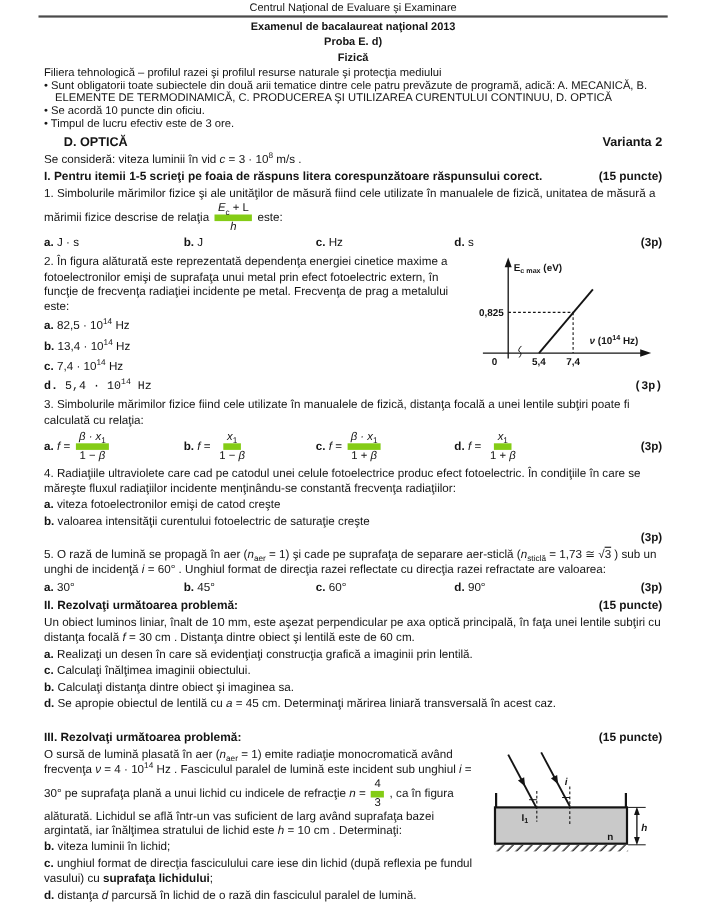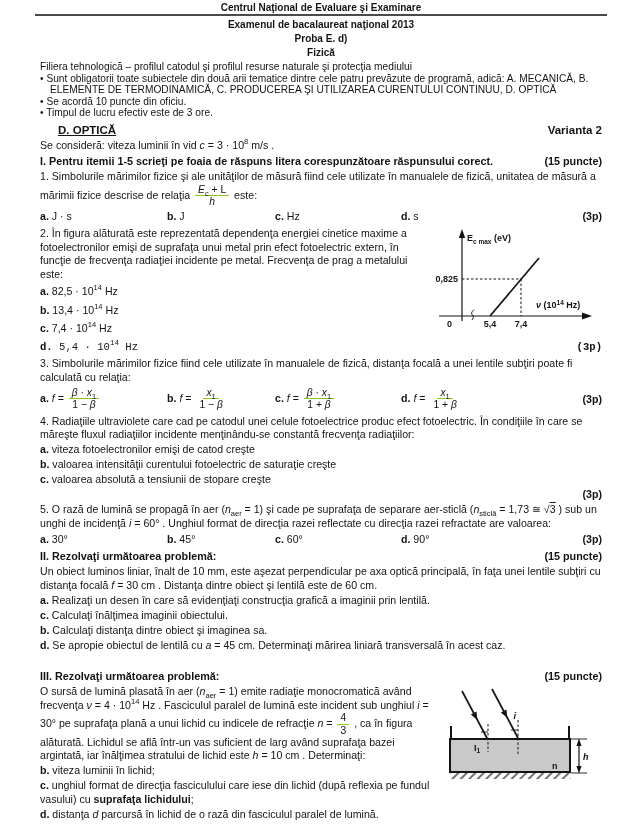--- a/index.html
+++ b/index.html
@@ -1,39 +1,39 @@
 <!DOCTYPE html>
 <html><head>
 <meta charset="utf-8">
 <style>
   html,body{margin:0;padding:0;background:#ffffff;}
   body{width:640px;height:839px;overflow:hidden;font-family:"Liberation Sans",sans-serif;color:#141414;}
   .page{box-sizing:border-box;width:640px;height:839px;padding:2px 38px 0 40px;position:relative;}
-  .org{text-align:center;font-size:10px;line-height:12px;font-weight:bold;}
+  .org{text-align:center;font-size:10px;line-height:12px;}
   .rule{border:0;border-top:2px solid #4a4a4a;margin:0 -5px 2px -5px;}
   .title{text-align:center;font-weight:bold;font-size:10px;line-height:14px;}
   .filiera{font-size:10.2px;line-height:11.5px;margin-top:1px;}
   .bullet{font-size:10.2px;line-height:11.5px;padding-left:10px;text-indent:-10px;}
   .bullet::before{content:"• ";}
   .section-row{display:flex;justify-content:space-between;font-weight:bold;font-size:11.5px;margin:5px 0 3px 0;}
-  .section-label{margin-left:18px;text-decoration:underline;}
+  .section-label{margin-left:18px;}
   .p{font-size:10.6px;line-height:13.5px;margin:1px 0;}
   .hrow{display:flex;font-weight:bold;font-size:10.8px;line-height:15px;margin-top:2px;}
   .hrow .pts{margin-left:auto;}
   .pts{font-weight:bold;white-space:nowrap;}
   .orow{display:flex;align-items:center;font-size:10.6px;margin:3px 0 4px 0;}
-  .orow .o1{width:127px;}.orow .o2{width:108px;}.orow .o3{width:126px;}.orow .o4{flex:1;}
+  .orow .o1{width:127px;}.orow .o2{width:120px;}.orow .o3{width:126px;}.orow .o4{flex:1;}
   .qopt{font-size:10.6px;line-height:18.5px;}
   .qopt.flex{display:flex;align-items:center;font-family:Liberation Mono, monospace;}
   .qopt.flex .pts{margin-left:auto;}
   .item{font-size:10.6px;line-height:13.5px;margin:1.5px 0;}
   sup{font-size:7.5px;vertical-align:super;line-height:0;}
   sub{font-size:7.5px;vertical-align:sub;line-height:0;}
   .frac{display:inline-flex;flex-direction:column;align-items:center;vertical-align:middle;margin:0 2px;line-height:1.1;font-size:10.3px;text-align:center;}
-  .frac .fnum{display:block;border-bottom:1px solid #84cc16;padding:0 3px;}
+  .frac .fnum{display:block;border-bottom:6px solid #84cc16;padding:0 3px;}
   .frac .fden{display:block;padding:0 3px;}
   .rt{text-decoration:overline;}
   .flow{display:flow-root;}
   .fig-graph{float:right;width:178px;height:104px;margin:0 0 2px 8px;}
   .fig-vessel{float:right;width:160px;height:112px;margin:2px 0 2px 10px;}
   svg line{stroke:#141414;stroke-width:1.2;}
   svg .thick{stroke-width:2;}
   svg .data{stroke-width:1.7;}
   svg .dash{stroke-dasharray:2.5 2;stroke-width:1;}
   svg .thin{stroke-width:0.9;}
@@ -44,21 +44,21 @@
 </head>
 <body>
 
 <div class="page">
 
   <div class="org">Centrul Naţional de Evaluare şi Examinare</div>
   <hr class="rule">
   <div class="title">Examenul de bacalaureat naţional 2013</div>
   <div class="title">Proba E. d)</div>
   <div class="title">Fizică</div>
-  <div class="filiera">Filiera tehnologică – profilul catodul şi profilul resurse naturale şi protecţia mediului</div>
+  <div class="filiera">Filiera tehnologică – profilul razei şi profilul resurse naturale şi protecţia mediului</div>
   <div class="bullet">Sunt obligatorii toate subiectele din două arii tematice dintre cele patru prevăzute de programă, adică: A. MECANICĂ, B. ELEMENTE DE TERMODINAMICĂ, C. PRODUCEREA ŞI UTILIZAREA CURENTULUI CONTINUU, D. OPTICĂ</div>
   <div class="bullet">Se acordă 10 puncte din oficiu.</div>
   <div class="bullet">Timpul de lucru efectiv este de 3 ore.</div>
 
   <div class="section-row">
     <span class="section-label">D. OPTICĂ</span>
     <span>Varianta 2</span>
   </div>
 
   <div class="p">Se consideră: viteza luminii în vid <i>c</i> = 3 · 10<sup>8</sup> m/s .</div>
@@ -124,21 +124,20 @@
     <span class="o4"><b>d.</b> <i>f</i> = <span class="frac">
           <span class="fnum"><i>x</i><sub>1</sub></span>
           <span class="fden">1 + <i>β</i></span>
         </span></span>
     <span class="pts">(3p)</span>
   </div>
 
   <div class="p">4. Radiaţiile ultraviolete care cad pe catodul unei celule fotoelectrice produc efect fotoelectric. În condiţiile în care se măreşte fluxul radiaţiilor incidente menţinându-se constantă frecvenţa radiaţiilor:</div>
   <div class="item"><b>a.</b> viteza fotoelectronilor emişi de catod creşte</div>
   <div class="item"><b>b.</b> valoarea intensităţii curentului fotoelectric de saturaţie creşte</div>
-  <div class="item"><b>c.</b> valoarea absolută a tensiunii de stopare creşte</div>
   <div class="item" style="display:flex;">
     <span class="pts" style="margin-left:auto;">(3p)</span>
   </div>
 
   <div class="p">5. O rază de lumină se propagă în aer (<i>n</i><sub>aer</sub> = 1) şi cade pe suprafaţa de separare aer-sticlă (<i>n</i><sub>sticlă</sub> = 1,73 ≅ <span>√<span class="rt">3</span></span> ) sub un unghi de incidenţă <i>i</i> = 60° . Unghiul format de direcţia razei reflectate cu direcţia razei refractate are valoarea:</div>
   <div class="orow">
     <span class="o1"><b>a.</b> 30°</span>
     <span class="o2"><b>b.</b> 45°</span>
     <span class="o3"><b>c.</b> 60°</span>
     <span class="o4"><b>d.</b> 90°</span>

